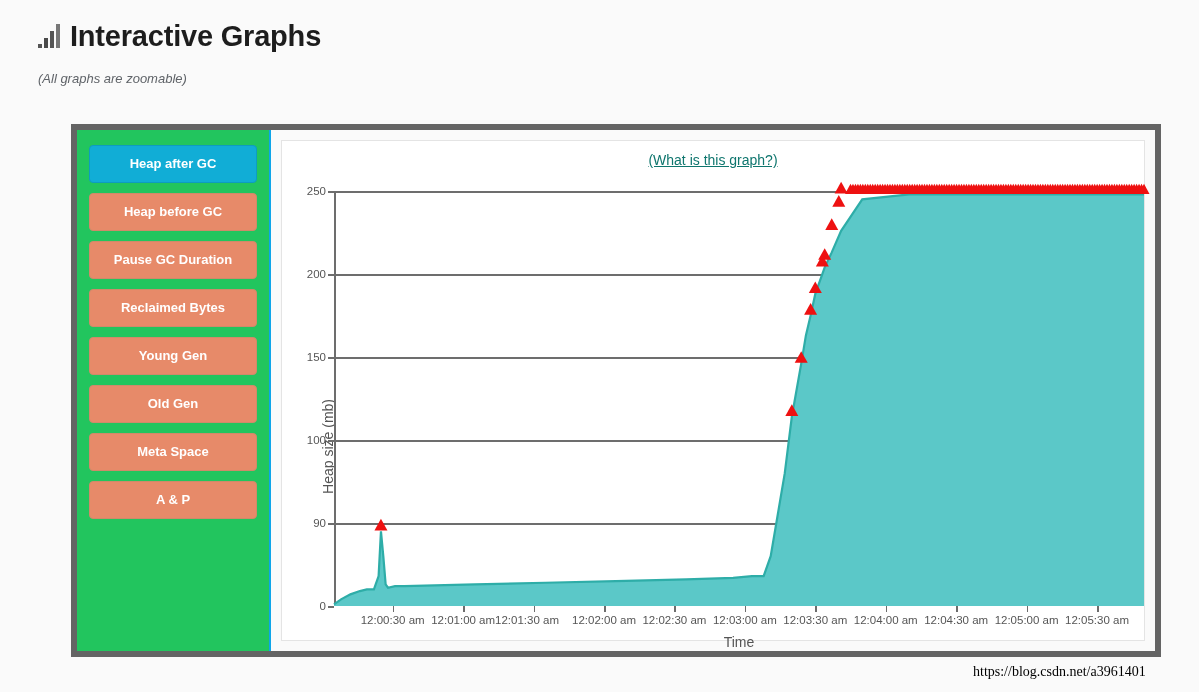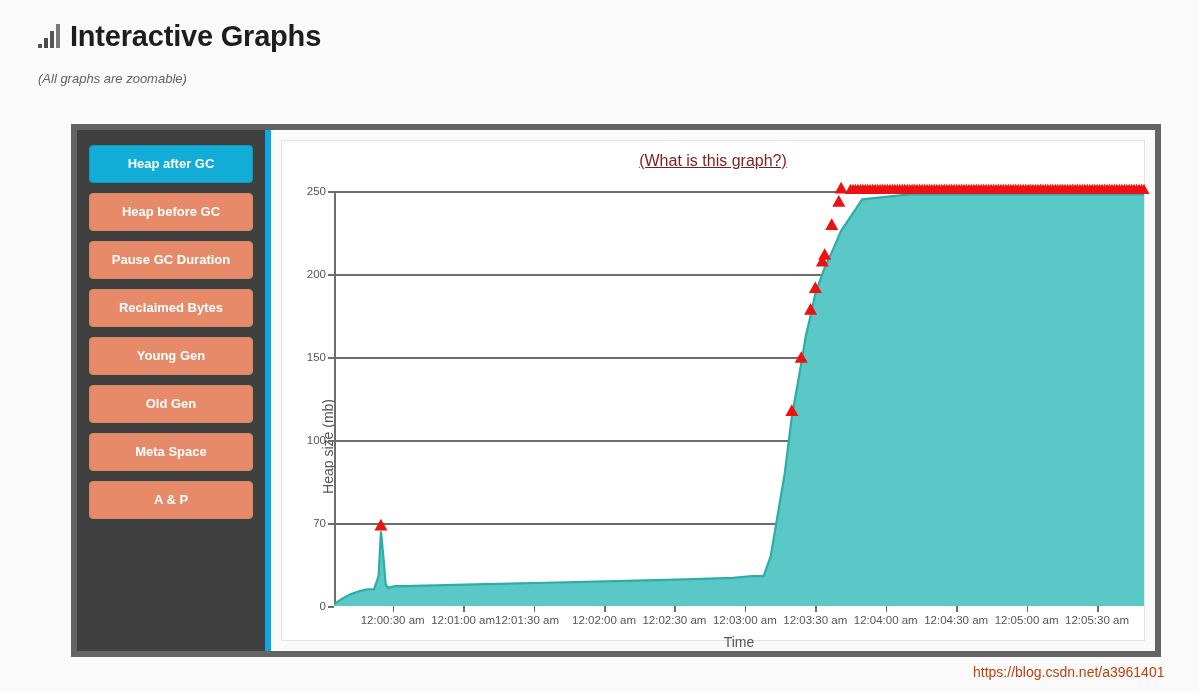--- a/index.html
+++ b/index.html
@@ -31,22 +31,22 @@
   
   #panel {
     position: absolute; left: 71px; top: 124px;
     width: 1090px; height: 533px;
     border: 6px solid #646464;
     background: #fafafa;
     display: flex;
   }
   #sidebar {
     width: 194px; flex: 0 0 194px;
-    border-right: 6px solid #0ea5e9;
-    background: #404040;
+    border-right: 2px solid #0ea5e9;
+    background: #22c55e;
     padding: 15px 12px 0 12px;
   }
   .nav-btn {
     display: block; width: 100%; height: 38px; margin-bottom: 10px;
     border: 1px solid #cf8a6a; border-radius: 4px;
     background: #e78a69; color: #ffffff;
     font-family: "Liberation Sans", sans-serif;
     font-size: 13px; font-weight: bold;
     text-align: center; line-height: 36px;
     cursor: pointer; padding: 0;
@@ -57,21 +57,21 @@
   #chart-card {
     flex: 1 1 auto; margin: 10px; background: #ffffff;
     border: 1px solid #e4e4e4; position: relative;
   }
   #chart-head {
     display: flex; align-items: baseline; justify-content: center;
     gap: 16px; padding-top: 11px;
   }
   #chart-title { font-size: 20px; font-weight: bold; color: #333; }
   #chart-help-link {
-    font-size: 16px; color: #7f1d1d; text-decoration: underline; cursor: pointer;
+    font-size: 14px; color: #0f766e; text-decoration: underline; cursor: pointer;
   }
 
   
   #plot-wrap { position: absolute; left: 0; top: 38px; right: 0; bottom: 0; }
   #plot { position: absolute; left: 52px; top: 12px; width: 810px; height: 415px; }
   #plot-inner { position: absolute; left: 0; top: 0; right: 0; bottom: 0; }
 
   .y-axis-line { position: absolute; left: 0; top: 0; bottom: 0; width: 2px; background: #6d6d6d; }
   .x-axis-line { position: absolute; left: 0; right: 0; bottom: 0; height: 2px; background: #6d6d6d; }
   .gridline { position: absolute; left: 0; right: 0; height: 1.5px; background: #6d6d6d; }
@@ -94,22 +94,22 @@
     font-size: 14px; color: #555; white-space: nowrap;
   }
   #x-axis-title {
     position: absolute; left: 52px; width: 810px; top: 455px;
     text-align: center; font-size: 14px; color: #555;
   }
   svg.series { position: absolute; left: 0; top: 0; overflow: visible; }
 
   #watermark {
     position: absolute; left: 973px; top: 664px;
-    font-size: 14px; color: #c2410c;
-    font-family: Liberation Sans, sans-serif;
+    font-size: 14px; color: #000000;
+    font-family: Liberation Serif, serif;
   }
 </style>
 </head>
 <body>
 
 <div id="page-header">
   <div class="title-row">
     <span class="bars-icon">
       <i></i>
         <i></i>
@@ -143,21 +143,21 @@
       <div id="plot">
         <div id="y-axis-title">Heap size (mb)</div>
         <div id="plot-inner">
           <div class="y-axis-line"></div>
           <div class="x-axis-line"></div>
 
         <div class="ytick-mark" style="top: 415px;"></div>
             <div class="ytick-label" style="top: 415px;">0</div>
             <div class="gridline" style="top: 332px;"></div>
             <div class="ytick-mark" style="top: 332px;"></div>
-            <div class="ytick-label" style="top: 332px;">70</div>
+            <div class="ytick-label" style="top: 332px;">90</div>
             <div class="gridline" style="top: 249px;"></div>
             <div class="ytick-mark" style="top: 249px;"></div>
             <div class="ytick-label" style="top: 249px;">100</div>
             <div class="gridline" style="top: 166px;"></div>
             <div class="ytick-mark" style="top: 166px;"></div>
             <div class="ytick-label" style="top: 166px;">150</div>
             <div class="gridline" style="top: 83px;"></div>
             <div class="ytick-mark" style="top: 83px;"></div>
             <div class="ytick-label" style="top: 83px;">200</div>
             <div class="gridline" style="top: 0px;"></div>

